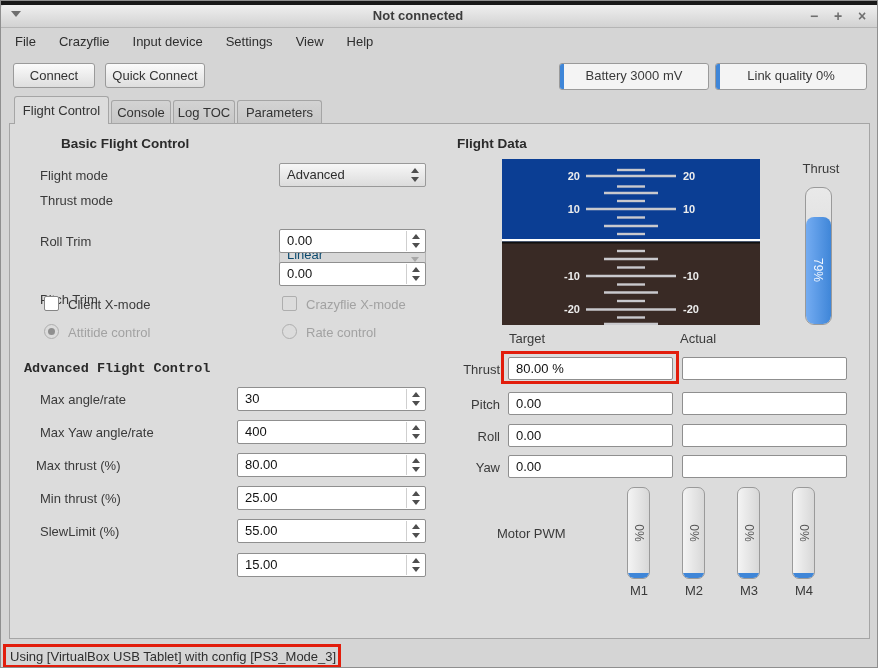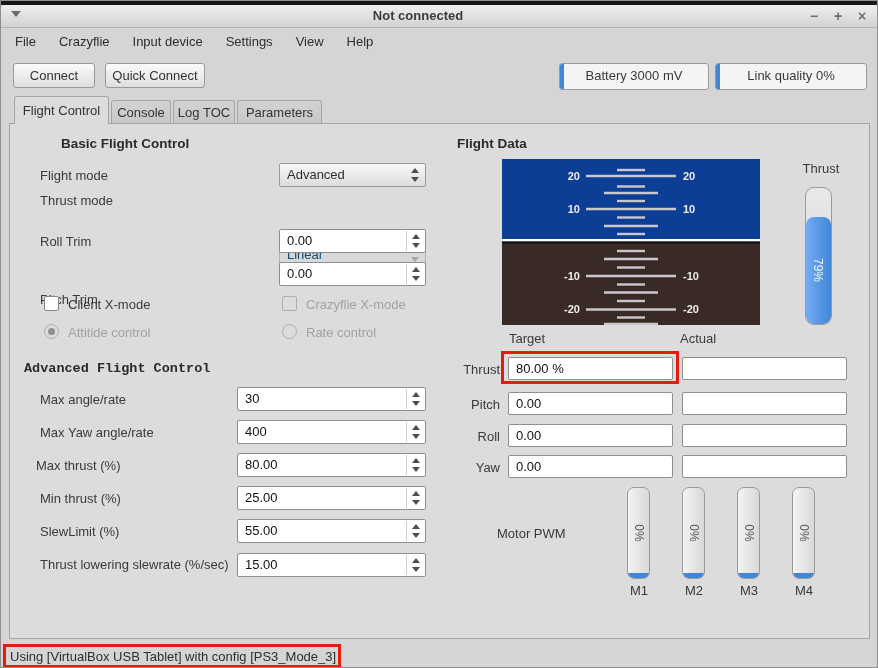--- a/index.html
+++ b/index.html
@@ -217,21 +217,20 @@
 
     <div class="lbl" style="left:30px; top:395px;">SlewLimit (%)</div>
     <div class="spin" style="left:227px; top:395px; width:189px;">
       <span>55.00</span>
       <span class="arrows">
           <span class="arr-up"></span>
           <span class="arr-dn"></span>
         </span>
     </div>
 
-    <div class="lbl" style="left:30px; top:422px; width:190px; height:38px; line-height:1.15;">Thrust lowering slewrate (%/sec)</div>
     <div class="spin" style="left:227px; top:429px; width:189px;">
       <span>15.00</span>
       <span class="arrows">
           <span class="arr-up"></span>
           <span class="arr-dn"></span>
         </span>
     </div>
 
     <div class="heading" style="left:447px; top:12px;">Flight Data</div>
 

